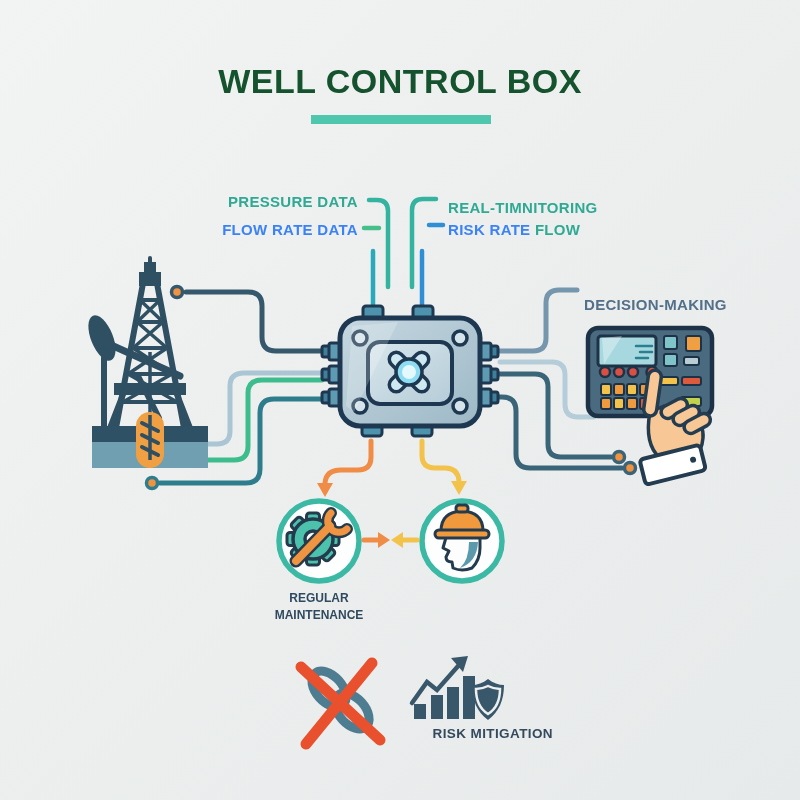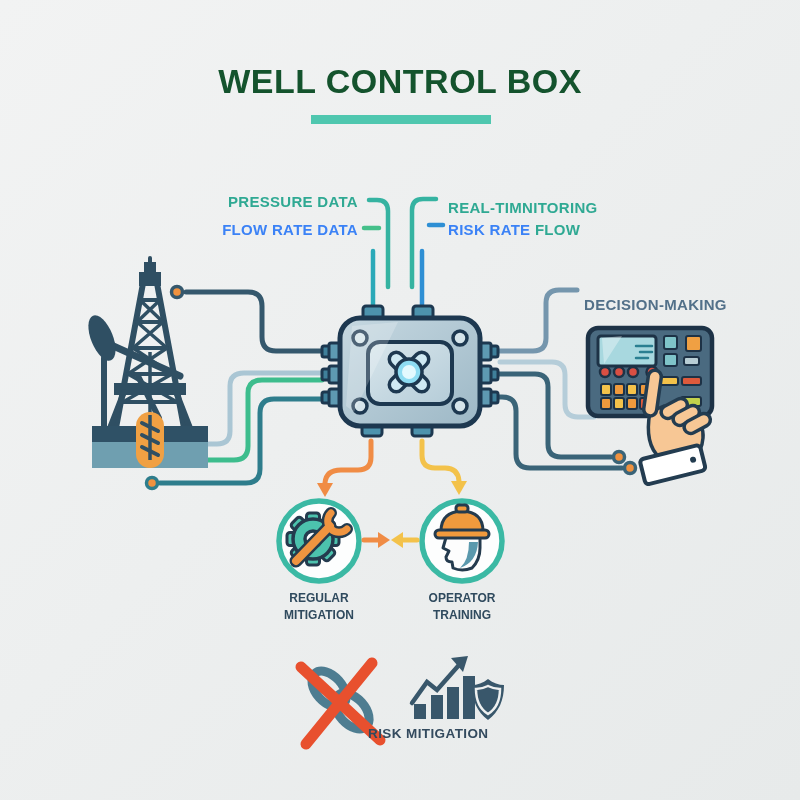--- a/index.html
+++ b/index.html
@@ -16,21 +16,21 @@
     font-size:34px;letter-spacing:.5px;color:#14532d;
   }
   .underline{position:absolute;left:311px;top:115px;width:180px;height:9px;background:#4fc7af;}
   .lab{font-size:15px;letter-spacing:.3px;}
   .teal{color:#2fa993;}
   .navy{color:#3b82f6;}
   .slate{color:#527089;}
   .lab-right-edge{right:442px;text-align:right;}
   .decision{left:584px;top:276px;line-height:18px;white-space:normal;width:150px;margin-top:20px;}
   .node-label{font-size:12px;line-height:17px;text-align:center;color:#2f4a5e;white-space:normal;}
-  .risk-label{left:368px;top:726px;width:185px;text-align:left;font-size:13.5px;color:#334a5e;letter-spacing:.4px;}
+  .risk-label{left:368px;top:726px;width:185px;text-align:right;font-size:13.5px;color:#334a5e;letter-spacing:.4px;}
 </style>
 </head>
 <body>
 
 <div class="stage">
 
   <svg width="800" height="800" viewBox="0 0 800 800">
     <defs>
       <linearGradient id="boxGrad" x1="0" y1="0" x2="1" y2="1">
         <stop offset="0" stop-color="#c6d8e1"></stop>
@@ -276,21 +276,17 @@
     <span class="navy">RISK RATE</span>
     <span class="teal">FLOW</span>
   </div>
 
   <div class="txt lab slate decision">
     <div>DECISION-MAKING</div>
   </div>
 
   <div class="txt node-label" style="left:249px;top:590px;width:140px;">
     <div>REGULAR</div>
-    <div>MITIGATION</div>
-  </div>
-  <div class="txt node-label" style="left:392px;top:590px;width:140px;">
-    <div>OPERATOR</div>
-    <div>TRAINING</div>
+    <div>MAINTENANCE</div>
   </div>
 
   <div class="txt risk-label">RISK MITIGATION</div>
 </div>
 
 </body></html>

